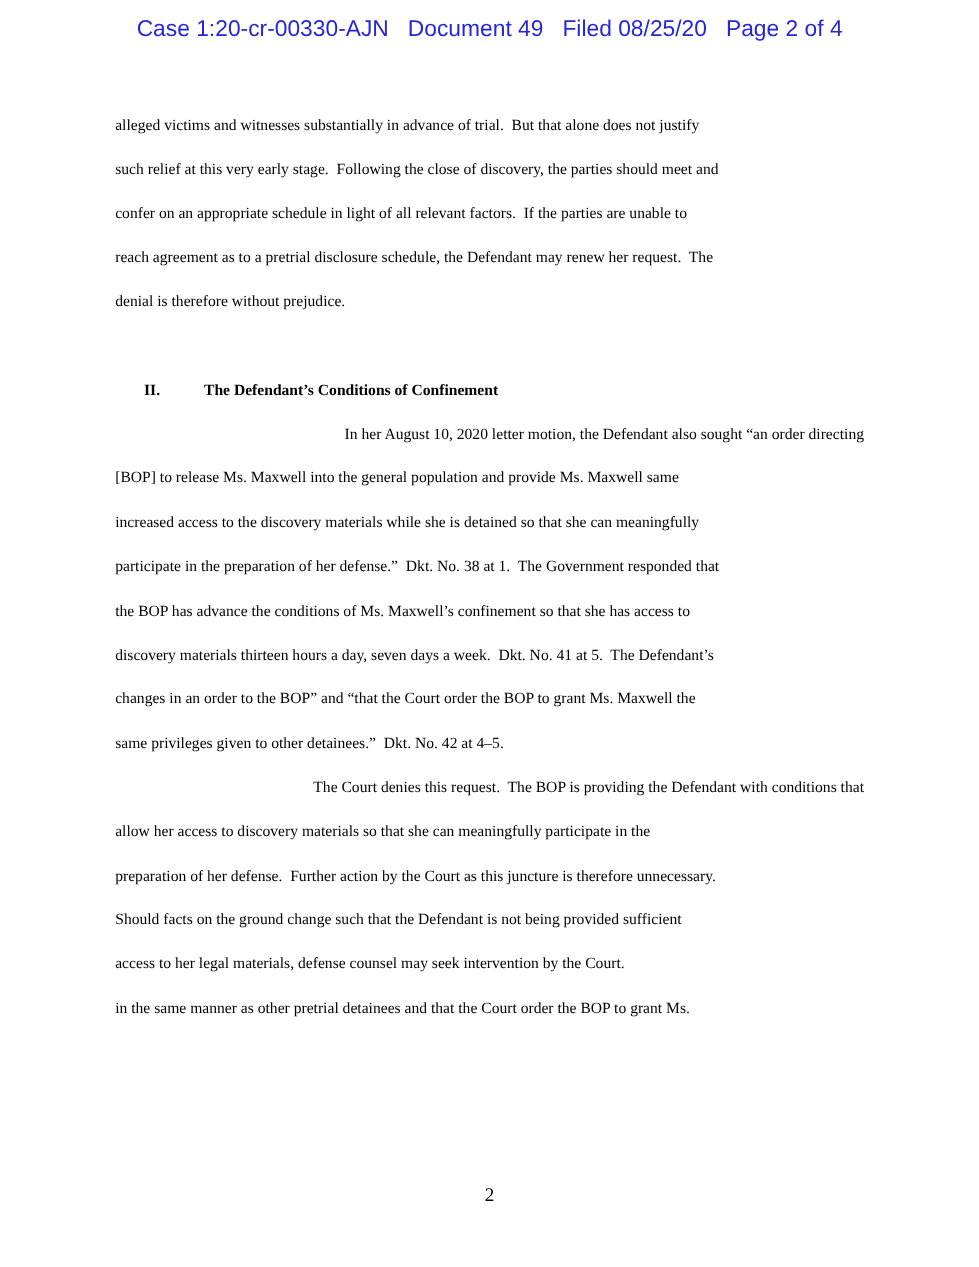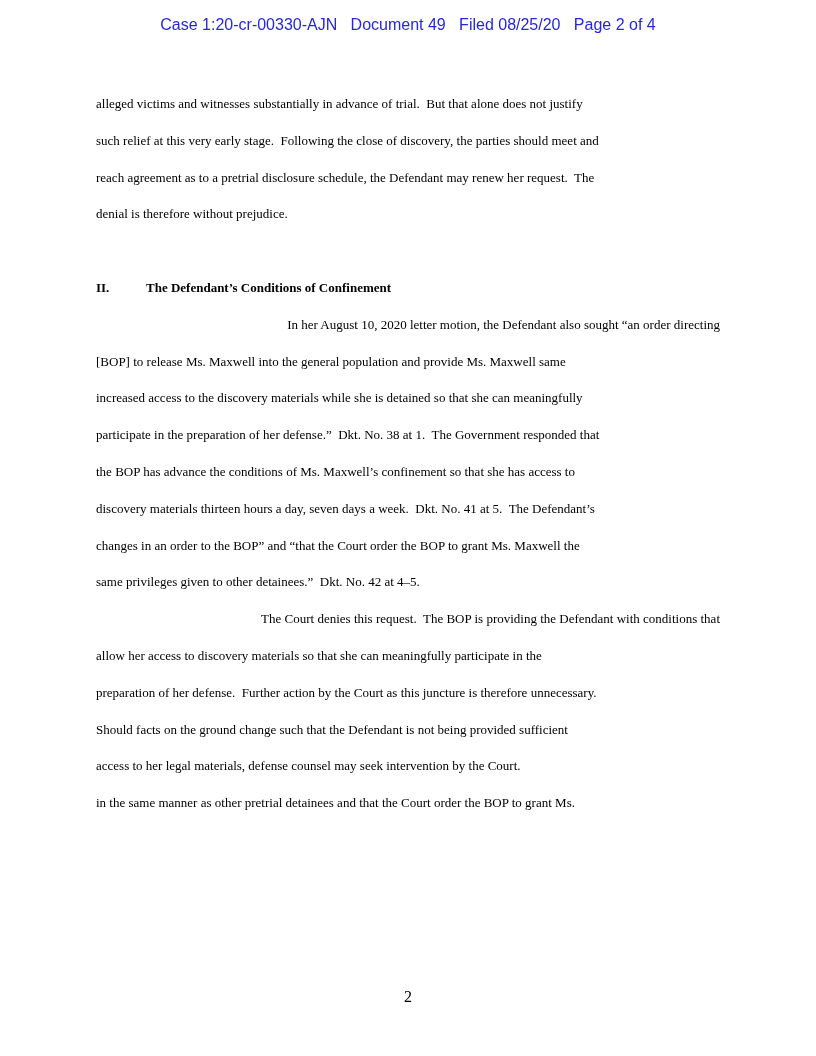--- a/index.html
+++ b/index.html
@@ -16,21 +16,21 @@
     font-family: "Liberation Serif", serif;
     color: #000000;
   }
   .stamp-header {
     position: absolute;
     top: 16px;
     left: 0;
     width: 100%;
     text-align: center;
     font-family: "Liberation Sans", sans-serif;
-    font-size: 16px;
+    font-size: 19px;
     line-height: 17px;
     color: #2727d8;
     white-space: pre;
   }
   .doc-body {
     position: absolute;
     left: 96px;
     top: 86px;
     width: 624px;
     font-size: 13px;
@@ -42,20 +42,21 @@
   }
   .line.indent {
     padding-left: 48px;
     text-align: right;
   }
   .heading-line {
     font-weight: bold;
   }
   .h-num {
     display: inline-block;
+    margin-left: 24px;
     width: 50px;
   }
   .page-number {
     position: absolute;
     top: 988px;
     left: 0;
     width: 100%;
     text-align: center;
     font-size: 16px;
     line-height: 18px;
@@ -65,20 +66,21 @@
 <body>
 
 <div class="page">
 
   <div class="stamp-header" style="color: rgb(39, 39, 216);">Case 1:20-cr-00330-AJN   Document 49   Filed 08/25/20   Page 2 of 4</div>
 
   <div class="doc-body">
       <div class="paragraph">
         <div class="line">alleged victims and witnesses substantially in advance of trial.  But that alone does not justify</div>
         <div class="line">such relief at this very early stage.  Following the close of discovery, the parties should meet and</div>
+        <div class="line">confer on an appropriate schedule in light of all relevant factors.  If the parties are unable to</div>
         <div class="line">reach agreement as to a pretrial disclosure schedule, the Defendant may renew her request.  The</div>
         <div class="line">denial is therefore without prejudice.</div>
       </div>
       <div class="line heading-line" style="margin-top: 36.8px;"><span class="h-num">II.</span><span class="h-title">The Defendant’s Conditions of Confinement</span></div>
       <div class="paragraph">
         <div class="line indent">In her August 10, 2020 letter motion, the Defendant also sought “an order directing</div>
         <div class="line">[BOP] to release Ms. Maxwell into the general population and provide Ms. Maxwell same</div>
         <div class="line">increased access to the discovery materials while she is detained so that she can meaningfully</div>
         <div class="line">participate in the preparation of her defense.”  Dkt. No. 38 at 1.  The Government responded that</div>
         <div class="line">the BOP has advance the conditions of Ms. Maxwell’s confinement so that she has access to</div>

